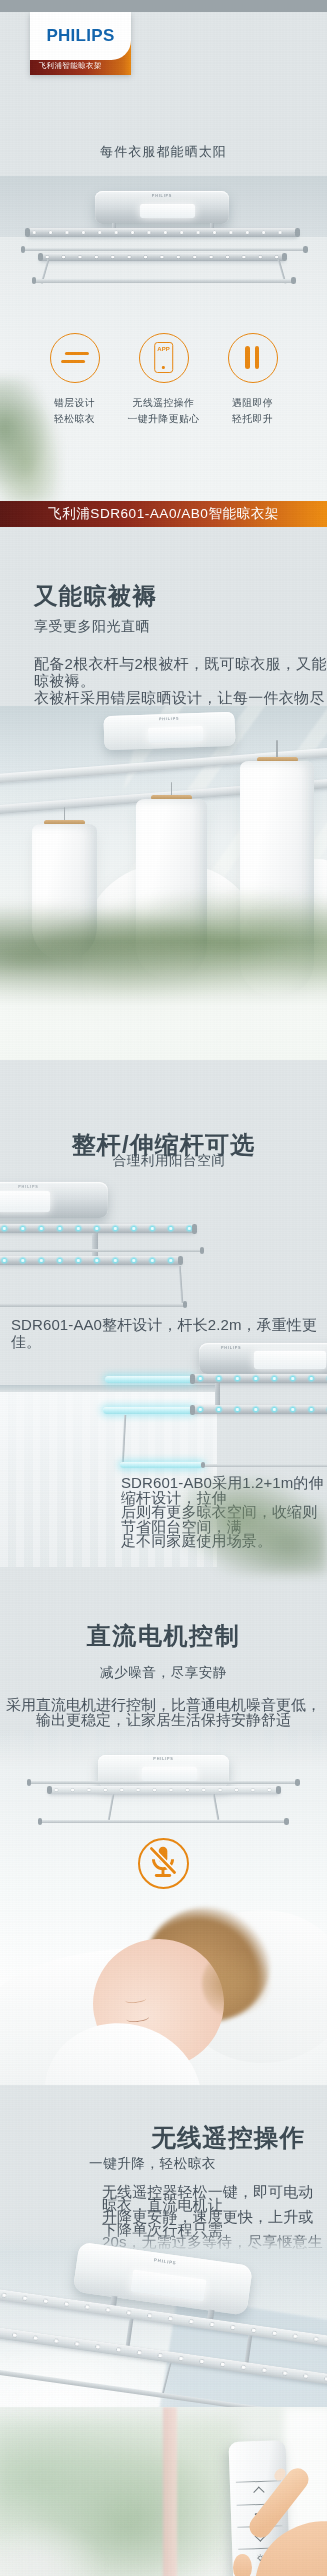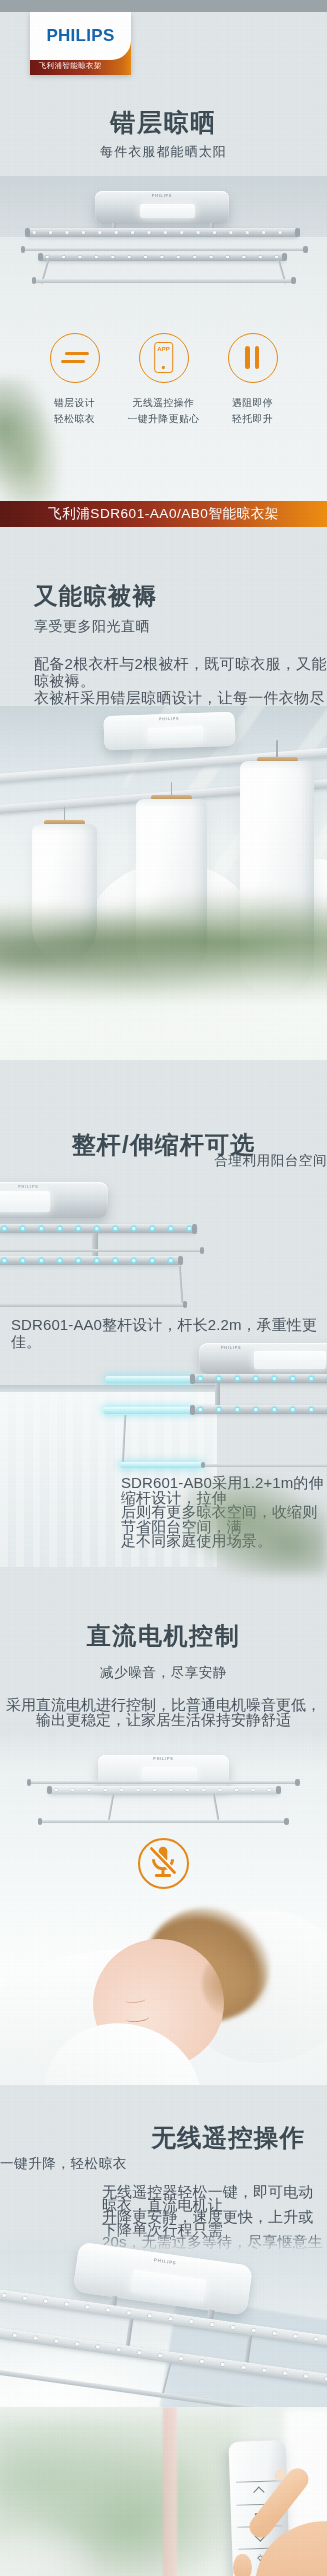--- a/index.html
+++ b/index.html
@@ -102,21 +102,21 @@
   .shirt{width:65px;}
   .shirt .hk{position:relative;width:1.6px;height:14px;background:#a8b0b4;margin:0 auto;border-radius:1.1px;}
   .shirt .hg{position:relative;width:41px;height:4.9px;margin:-1.1px auto 0;border-radius:2.7px;
       background:linear-gradient(180deg,#dcb684,#bb925a);}
   .shirt .bd{position:relative;width:100%;border-radius:8.7px 8.7px 46% 46%/6.5px 6.5px 33px 33px;margin-top:-1.1px;
       background:linear-gradient(100deg,#ffffff 30%,#f1f3f4 72%,#e6e9ea);
       box-shadow:inset -6.5px 1.1px 9.8px rgba(182,194,199,.38),0 8.7px 14px rgba(160,175,180,.18);}
 
   
   .s3-title{left:0;top:1117px;width:327px;text-align:center;font-size:24px;letter-spacing:1.1px;}
-  .s3-sub{left:0;top:1140px;width:327px;text-align:right;font-size:13.6px;letter-spacing:0.5px;padding-left:11px;}
+  .s3-sub{left:0;top:1140px;width:327px;text-align:center;font-size:13.6px;letter-spacing:0.5px;padding-left:11px;}
   .wallline{left:0;top:1373px;width:217px;height:7.6px;filter:blur(0.5px);
       background:linear-gradient(180deg,rgba(165,182,190,.55),rgba(220,228,231,0));}
   .curtain3{left:0;top:1380px;width:217px;height:175px;
       background:linear-gradient(180deg,rgba(250,252,253,.85),rgba(240,245,246,.25)),
                  repeating-linear-gradient(90deg,rgba(255,255,255,.4) 0 7.6px,rgba(226,233,236,.3) 7.6px 16.4px);}
   .green3{left:180px;top:1467px;width:147px;height:95px;filter:blur(6px);opacity:.85;
       background:radial-gradient(ellipse at 40% 40%,rgba(118,144,104,.8),transparent 60%),
                  radial-gradient(ellipse at 75% 70%,rgba(96,124,84,.7),transparent 55%);}
   .txtA{left:11px;top:1304px;line-height:17px;letter-spacing:0.1px;}
   .txtB{left:121px;top:1464px;line-height:14.5px;letter-spacing:0.1px;}
@@ -142,21 +142,21 @@
       background:radial-gradient(ellipse at 40% 50%,rgba(186,146,94,.9),rgba(186,146,94,0) 70%);}
   .baby .brow{left:32px;top:81px;width:21px;height:6.5px;border-bottom:1.6px solid #d9ad90;border-radius:50%;transform:rotate(-6deg);}
   .baby .eye{left:33px;top:99px;width:23px;height:7.6px;border-bottom:1.9px solid #c08f74;border-radius:50%;transform:rotate(-6deg);}
   .baby .lips{left:28px;top:130px;width:15.3px;height:8.2px;border-radius:50%;background:#e49a8a;transform:rotate(-8deg);}
   .baby .blanket{left:-49px;top:109px;width:158px;height:142px;border-radius:50%;transform:rotate(18deg);
       background:linear-gradient(180deg,#ffffff,#f0f3f3);}
   .mute{left:138px;top:1826px;width:51px;height:51px;border:2.7px solid #e8860f;border-radius:50%;background:rgba(255,255,255,.08);z-index:8;}
 
   
   .s5-title{left:0;top:2109px;width:305px;text-align:right;font-size:24.5px;letter-spacing:1.1px;}
-  .s5-sub{left:0;top:2143px;width:305px;text-align:left;font-size:13.6px;letter-spacing:0.5px;}
+  .s5-sub{left:0;top:2143px;width:305px;text-align:center;font-size:13.6px;letter-spacing:0.5px;}
   .s5-body{left:102px;top:2174px;line-height:12.5px;letter-spacing:0.1px;}
 
   .rack5{left:0;top:2219px;width:327px;height:176px;overflow:hidden;
       background:linear-gradient(180deg,rgba(224,229,231,0) 0%,#dbe3e6 12%,#e6ecee 48%,#f3f7f7 74%,#fafcfc 100%);}
   .rack5 .wallwedge{left:164px;top:82px;width:229px;height:153px;background:#ccdae1;opacity:.75;transform:rotate(9deg);filter:blur(1.1px);}
   .rack5 .winlight{left:-22px;top:104px;width:207px;height:109px;filter:blur(7.6px);
       background:radial-gradient(ellipse at 40% 60%,rgba(255,255,255,.95),rgba(255,255,255,0) 70%);}
   .tilt{left:0;top:0;width:327px;height:176px;transform:rotate(8deg);transform-origin:22px 33px;}
 
   
@@ -188,21 +188,20 @@
 <body>
 
 <div class="page">
 
   <div class="badge">
     <div class="white"></div>
     <div class="brand">PHILIPS</div>
     <div class="tag">飞利浦智能晾衣架</div>
   </div>
 
-  <div class="s1-title ttl">错层晾晒</div>
   <div class="s1-sub sub">每件衣服都能晒太阳</div>
 
   <div class="bg-hero">
     <div class="wall"></div>
     <div class="curtain"></div>
     <div class="plant"></div>
     <div class="machine" style="left:95px;top:15.3px;width:134px;height:33px;">
       <div class="m-label">PHILIPS</div>
       <div class="m-panel" style="left:45px;top:13px;width:55px;height:14px;"></div>
     </div>

